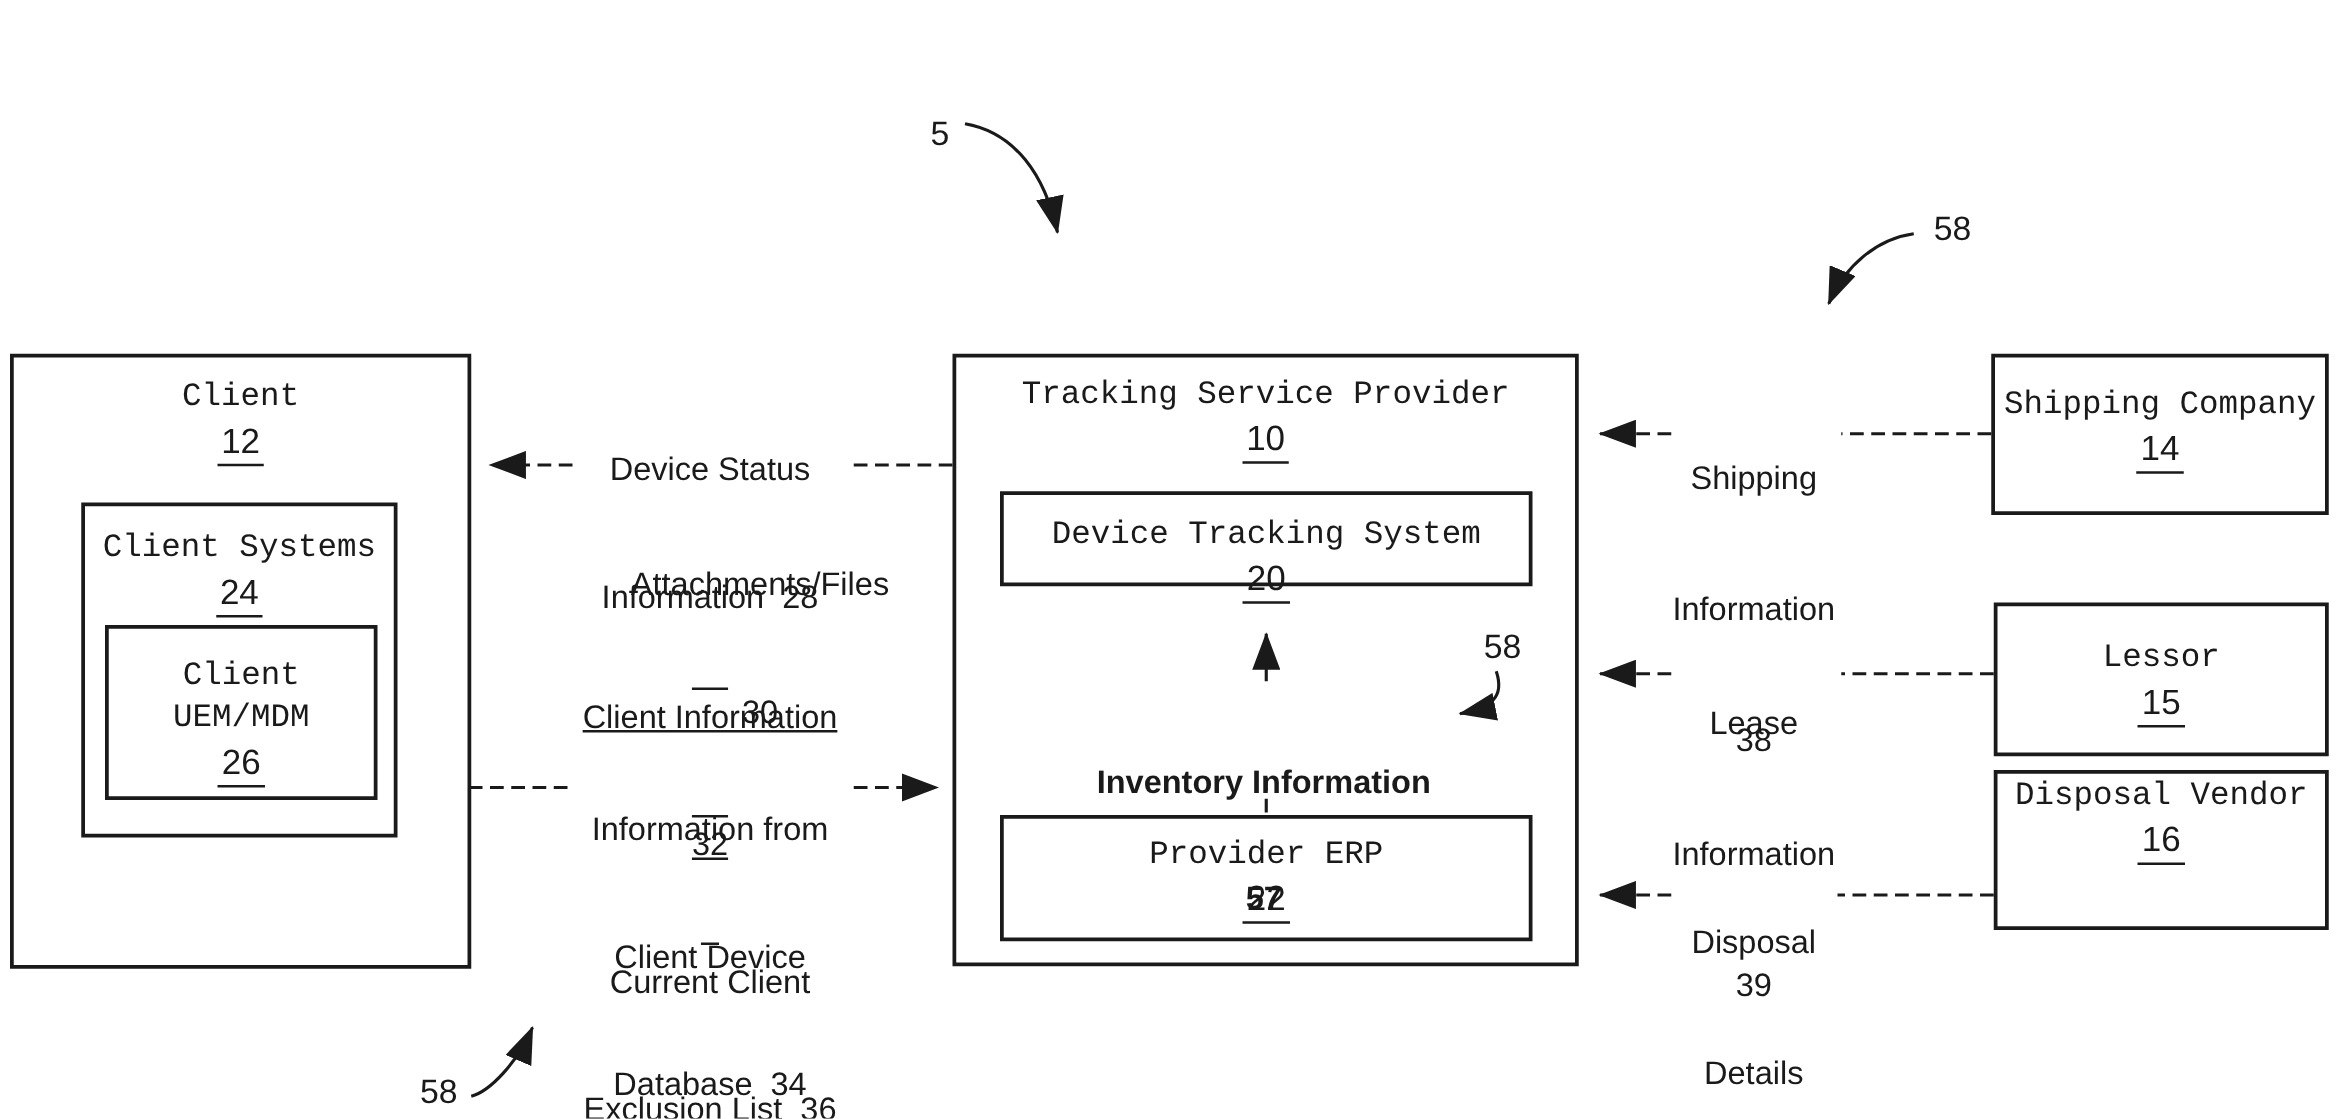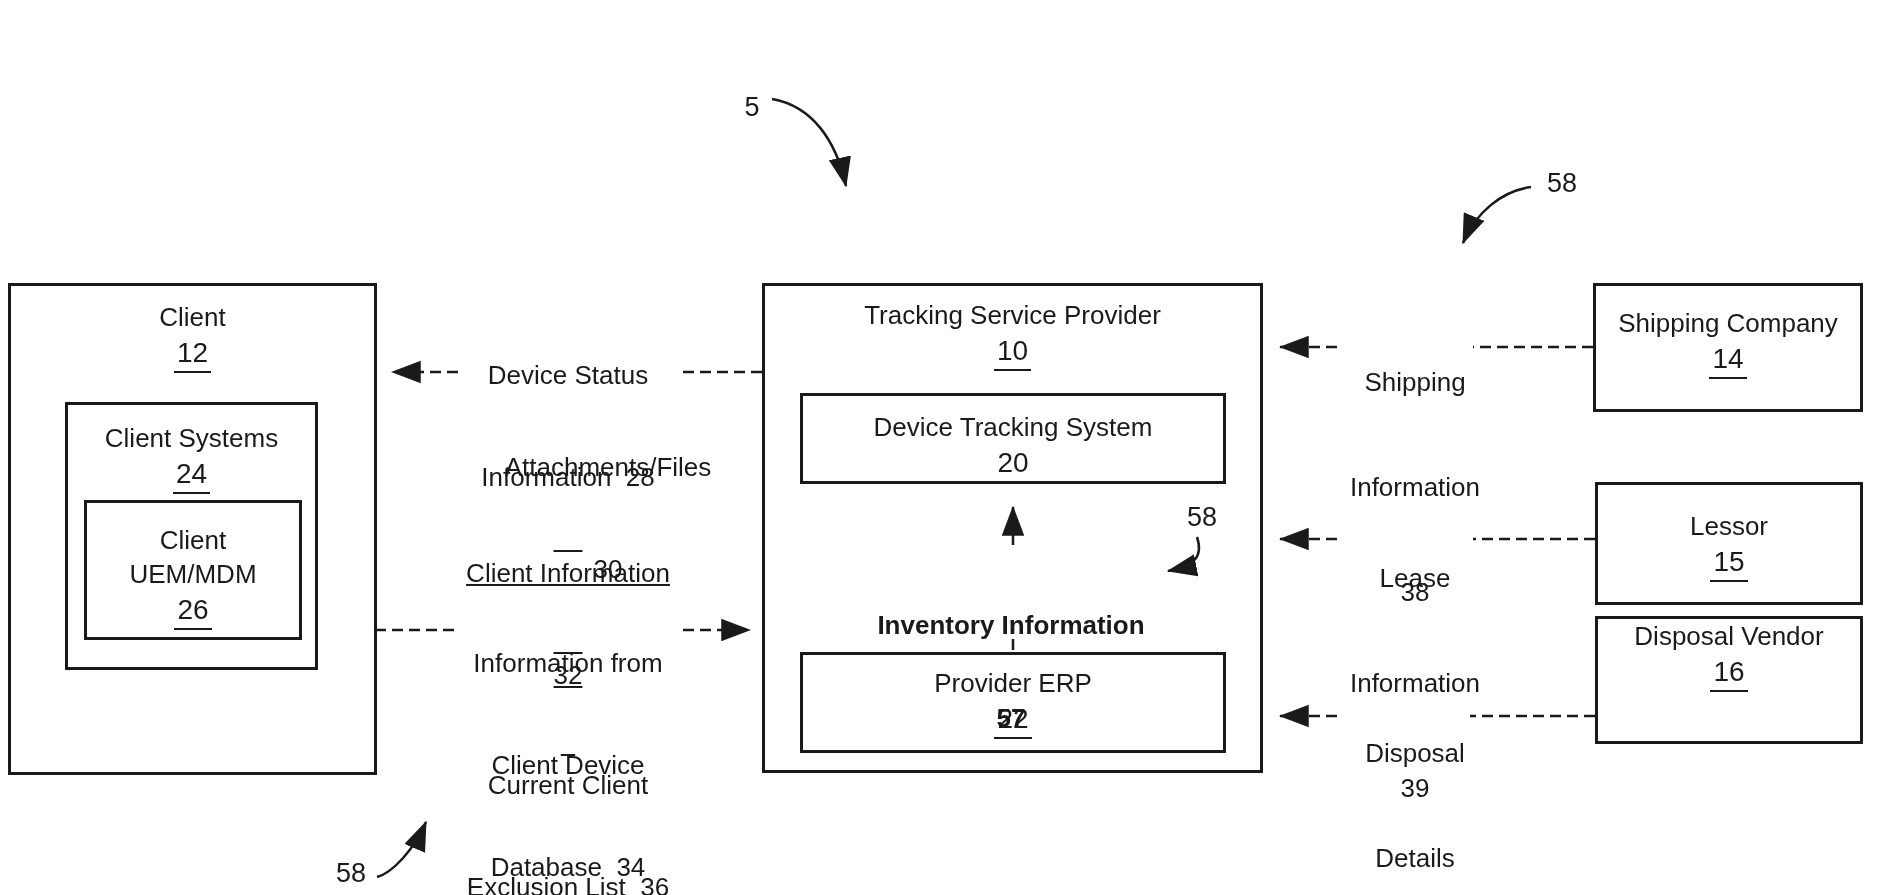--- a/index.html
+++ b/index.html
@@ -4,28 +4,28 @@
 <style>
   html,body{margin:0;padding:0;background:#fff;}
   #canvas{
     position:relative;width:1877px;height:895px;background:#ffffff;
     font-family:"Liberation Sans",sans-serif;color:#1a1a1a;overflow:hidden;
   }
   .box{
     position:absolute;border:3px solid #1a1a1a;background:#fff;
     box-sizing:border-box;text-align:center;
   }
-  .box .t{font-size:26px;line-height:34px;white-space:pre;}
+  .box .t{font-size:26px;line-height:34px;white-space:pre;font-family:Liberation Mono, monospace;}
   .box .num{font-size:28px;line-height:34px;margin-top:2px;}
   .bnum{display:inline-block;border-bottom:2.5px solid #1a1a1a;padding:0 3px 1px;}
   .lbl{
     position:absolute;transform:translateX(-50%);text-align:center;
     font-size:26px;line-height:34px;white-space:pre;
   }
-  .lbl.rcol{line-height:35px;margin-left:12px;}
+  .lbl.rcol{line-height:35px;}
   .lbl.inv{line-height:31px;font-weight:bold;}
   .ref{
     position:absolute;transform:translateX(-50%);
     font-size:27px;line-height:30px;
   }
   svg.overlay{position:absolute;left:0;top:0;pointer-events:none;}
   svg .conn{stroke:#1a1a1a;stroke-width:2.5;fill:none;stroke-dasharray:11 6;}
   svg .curve{stroke:#1a1a1a;stroke-width:2.5;fill:none;}
 </style>
 </head>
@@ -47,21 +47,21 @@
     <div class="t">Client</div>
     <div class="t">UEM/MDM</div>
     <div class="num"><span class="bnum">26</span></div>
   </div>
 
   <div class="box" style="left:762px;top:283px;width:501px;height:490px;padding-top:12px;">
     <div class="t">Tracking Service Provider</div>
     <div class="num"><span class="bnum">10</span></div>
   </div>
 
-  <div class="box" style="left:800px;top:393px;width:426px;height:91px;padding-top:14px;">
+  <div class="box" style="left:800px;top:393px;width:426px;height:76px;padding-top:14px;">
     <div class="t">Device Tracking System</div>
     <div class="num"><span class="bnum">20</span></div>
   </div>
 
   <div class="box" style="left:800px;top:652px;width:426px;height:101px;padding-top:11px;">
     <div class="t">Provider ERP</div>
     <div class="num"><span class="bnum">22</span></div>
   </div>
 
   <div class="box" style="left:1593px;top:283px;width:270px;height:129px;padding-top:20px;">

